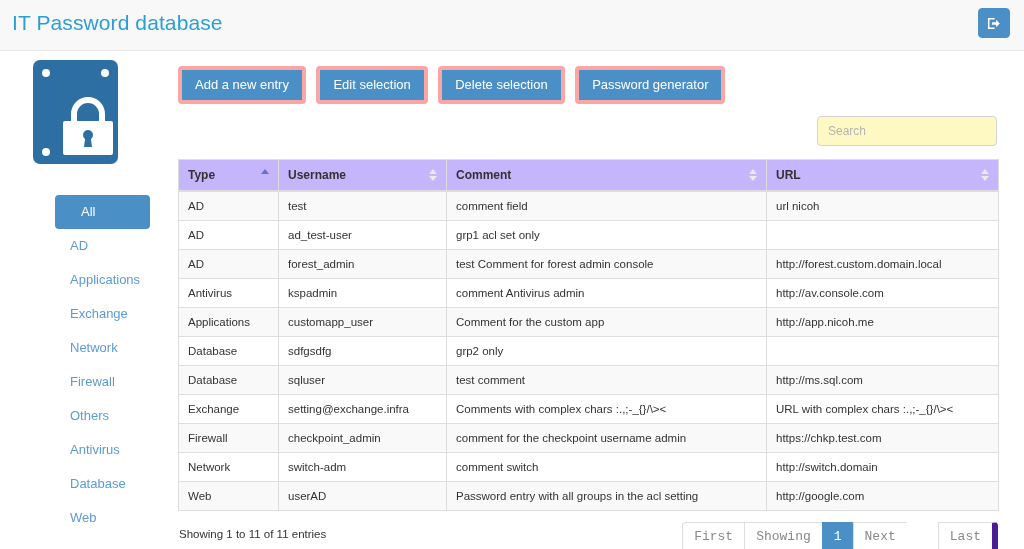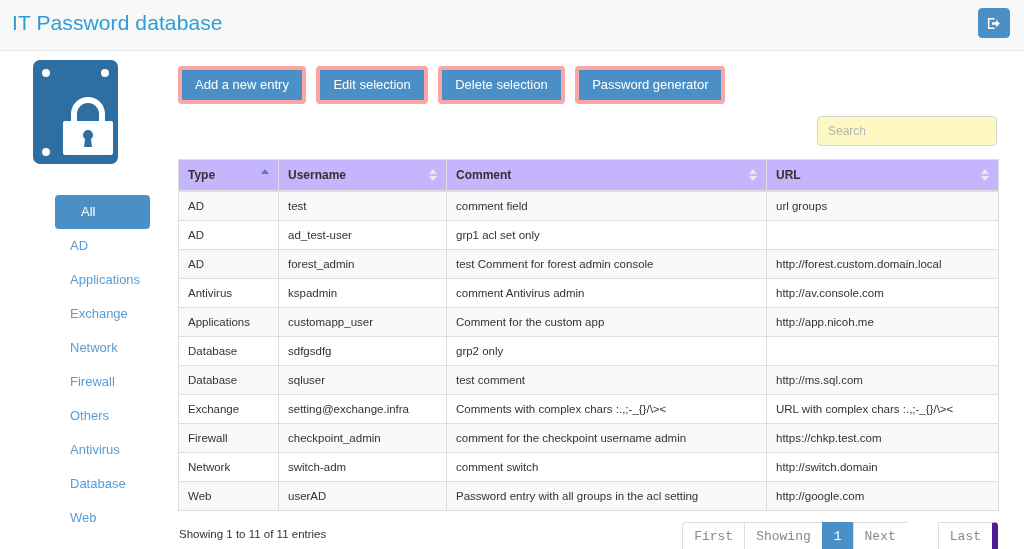--- a/index.html
+++ b/index.html
@@ -346,21 +346,21 @@
                   <i class="sort-down"></i>
               </span>
             </th>
           </tr>
         </thead>
         <tbody>
           <tr>
             <td>AD</td>
             <td>test</td>
             <td>comment field</td>
-            <td>url groups</td>
+            <td>url nicoh</td>
           </tr>
           <tr>
             <td>AD</td>
             <td>ad_test-user</td>
             <td>grp1 acl set only</td>
             <td></td>
           </tr>
           <tr>
             <td>AD</td>
             <td>forest_admin</td>

